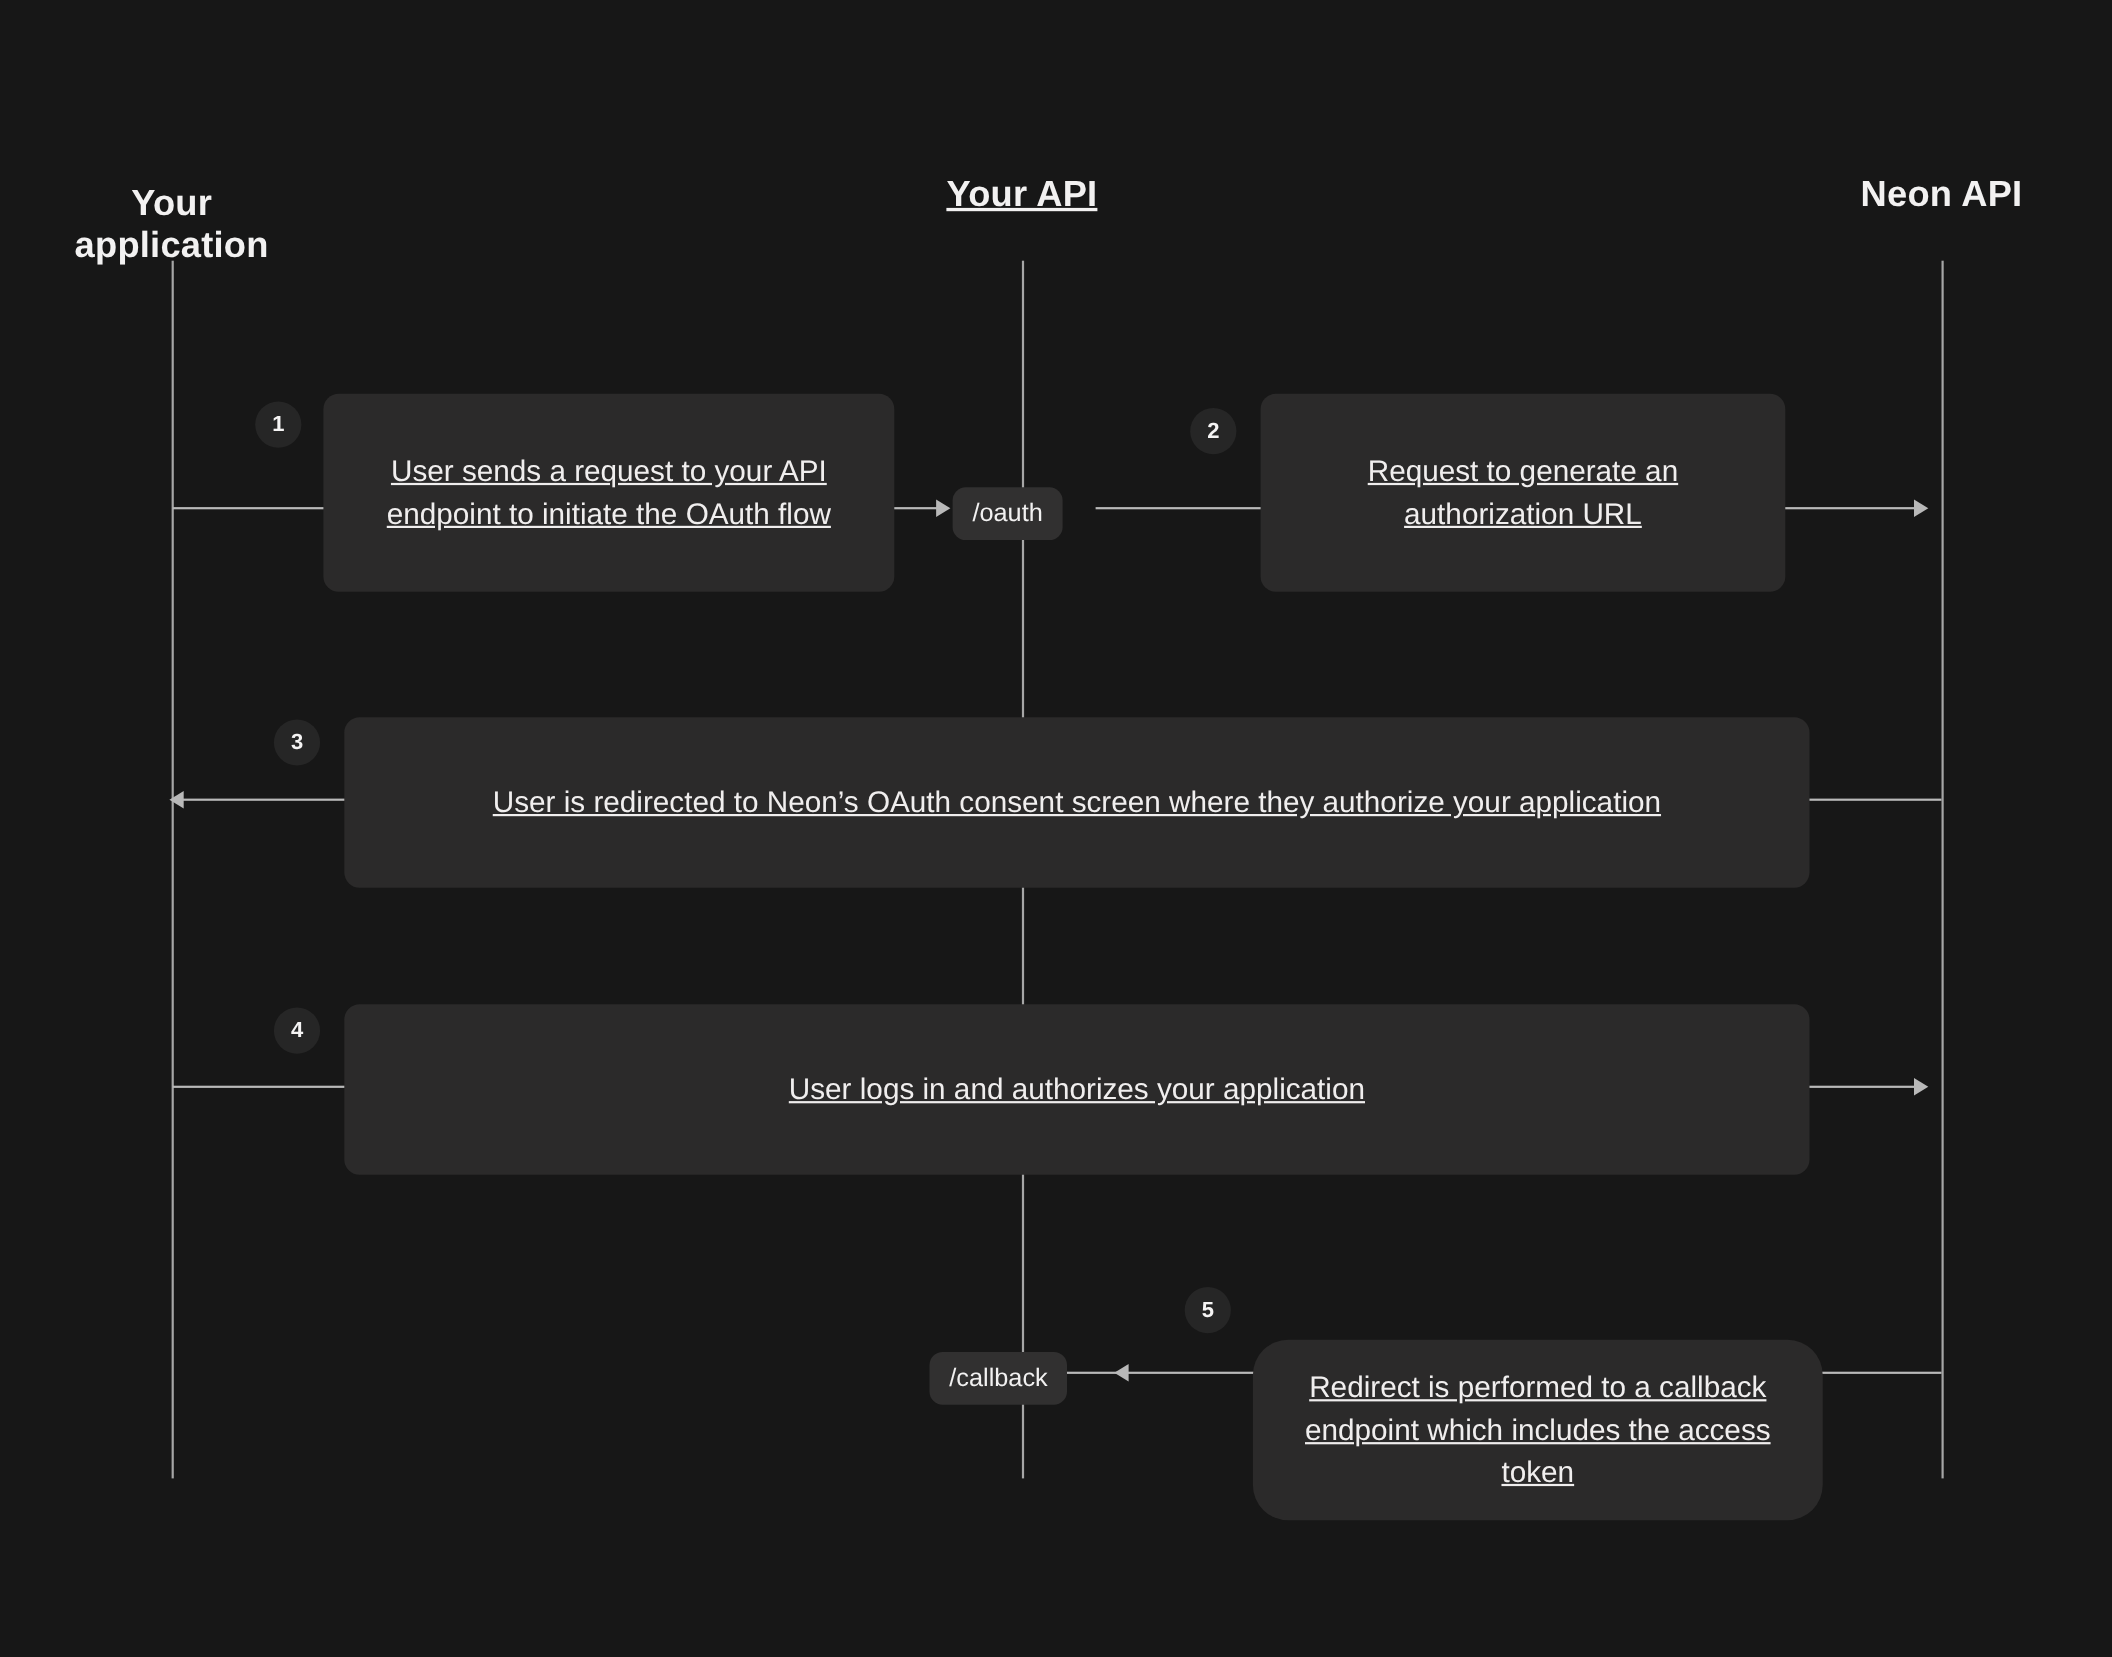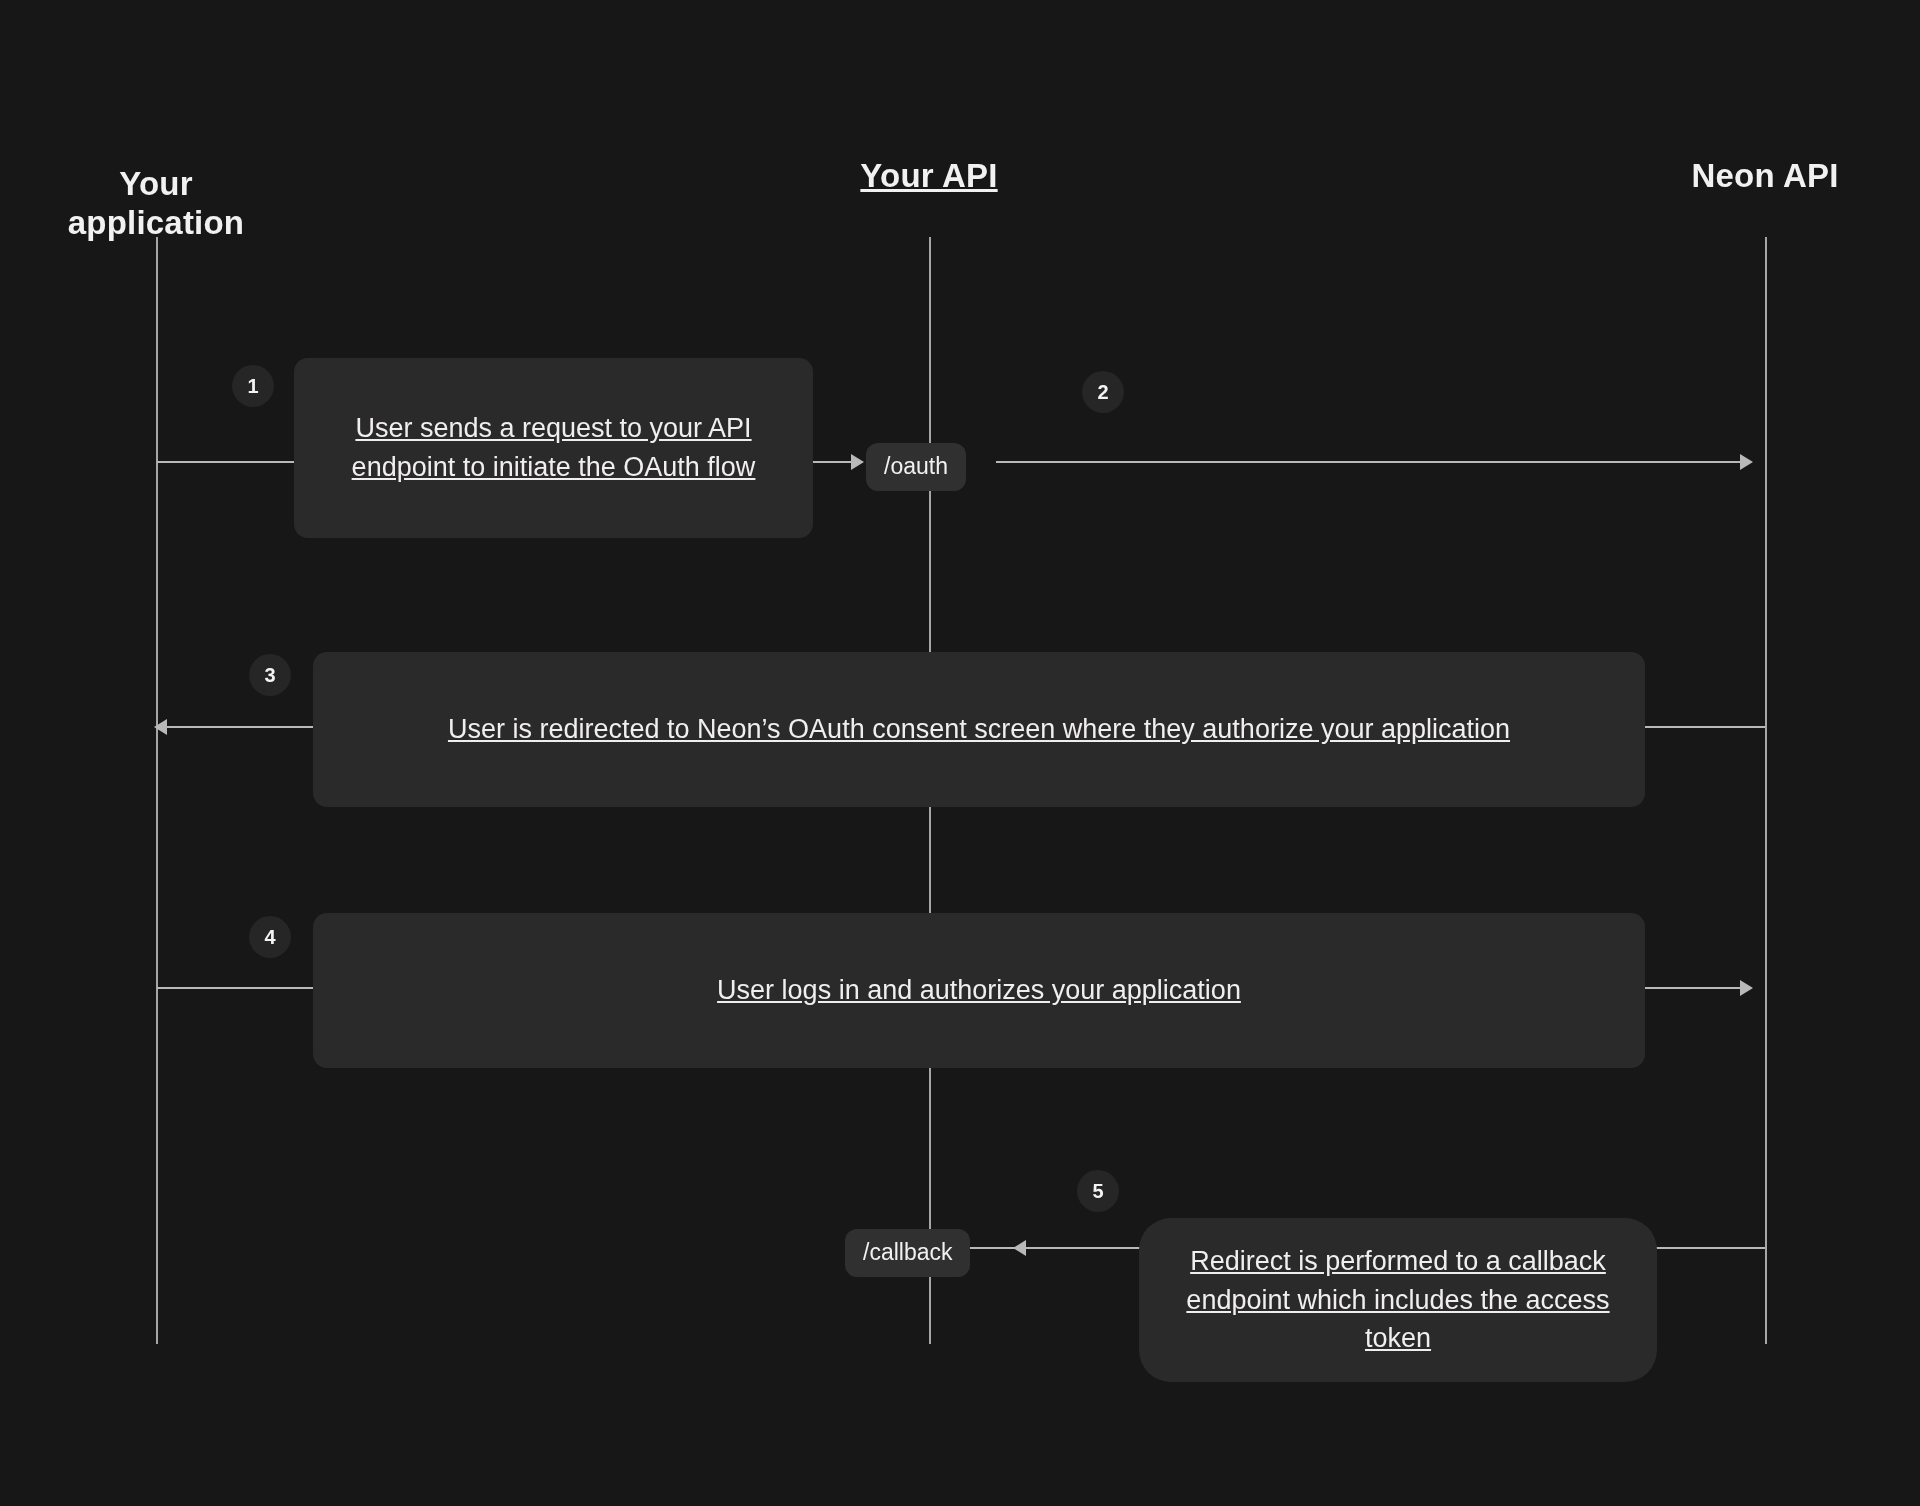--- a/index.html
+++ b/index.html
@@ -134,20 +134,23 @@
   <div class="card" style="left:294px; top:358px; width:519px; height:180px;">
     <span class="card-text">User sends a request to your API endpoint to initiate the OAuth flow</span>
   </div>
   <div class="badge" style="left:232px; top:365px;">1</div>
 
   <div class="pill" style="left:866px; top:443px;">/oauth</div>
 
   <div class="msg-line" style="left:996px; top:461px; width:750px;"></div>
   <div class="arrow-head right" style="left:1740px; top:454px;"></div>
 
+  <div class="card" style="left:1146px; top:358px; width:477px; height:180px;">
+    <span class="card-text">Request to generate an authorization URL</span>
+  </div>
   <div class="badge" style="left:1082px; top:371px;">2</div>
 
   <div class="msg-line" style="left:157px; top:726px; width:1608px;"></div>
   <div class="arrow-head left" style="left:154px; top:719px;"></div>
 
   <div class="card" style="left:313px; top:652px; width:1332px; height:155px;">
     <span class="card-text">User is redirected to Neon’s OAuth consent screen where they authorize your application</span>
   </div>
   <div class="badge" style="left:249px; top:654px;">3</div>
 

